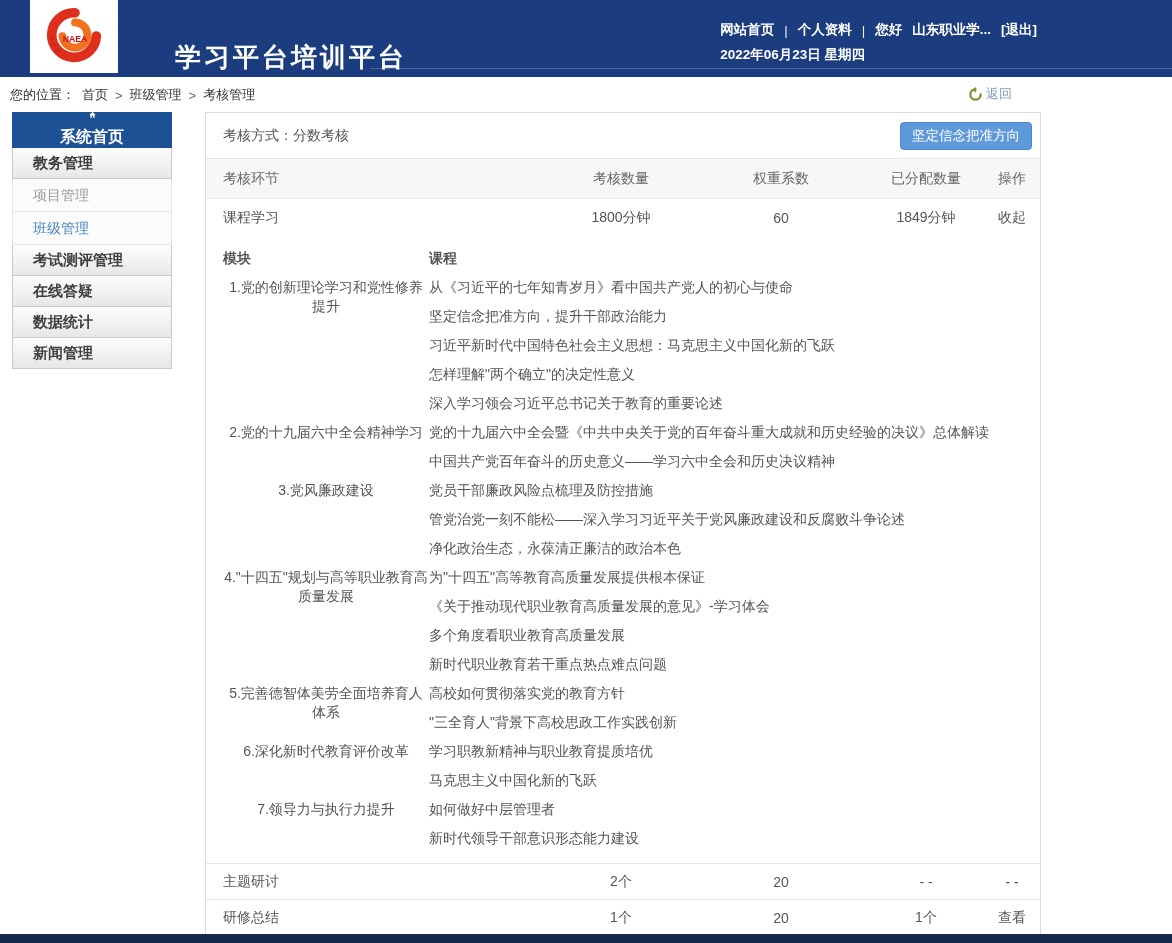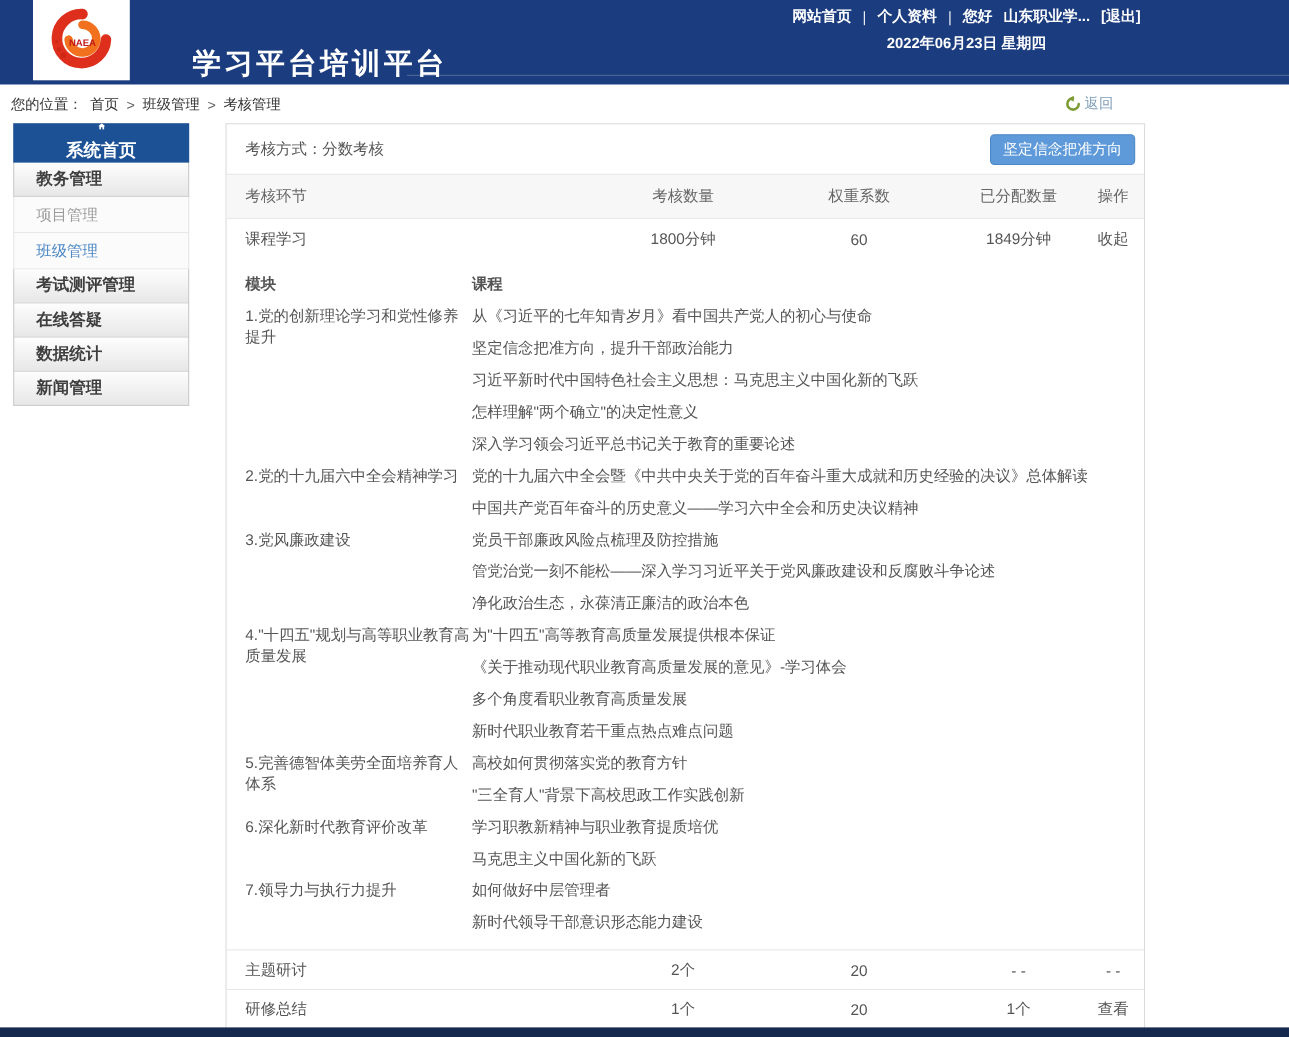--- a/index.html
+++ b/index.html
@@ -9,21 +9,21 @@
     font-family:"Liberation Sans","DejaVu Sans",sans-serif;
     color:#555;
   }
   a { text-decoration:none; cursor:pointer; }
 
   
   .topbar { position:absolute; left:0; top:0; width:1172px; height:77px; background:var(--header-bg,#1b3c7e); }
   .topbar::after { content:""; position:absolute; left:370px; right:0; bottom:8px; height:1px; background:rgba(255,255,255,0.22); }
   .logo-box { position:absolute; left:30px; top:0; width:88px; height:73px; background:#fff; display:flex; align-items:center; justify-content:center; }
   .app-title { position:absolute; left:175px; top:40px; color:#fff; font-size:26px; font-weight:bold; letter-spacing:3px; white-space:nowrap; }
-  .topnav { position:absolute; right:135px; top:6px; text-align:center; color:#fff; font-size:13.5px; font-weight:bold; }
+  .topnav { position:absolute; right:135px; top:21px; text-align:left; color:#fff; font-size:13.5px; font-weight:bold; }
   .topnav .row1 { display:flex; align-items:center; gap:10px; justify-content:flex-end; white-space:nowrap; }
   .topnav .row1 a { color:#fff; }
   .topnav .sep { font-weight:normal; opacity:.9; }
   .topnav .date { margin-top:7px; white-space:nowrap; }
 
   
   .crumbbar { position:absolute; left:0; top:77px; width:1172px; height:35px; background:#fff; font-size:13px; color:#333; }
   .crumbs { position:absolute; left:10px; top:9px; display:flex; gap:7px; align-items:center; white-space:nowrap; }
   .crumbs a { color:#333; }
   .bsep { color:#666; }
@@ -52,21 +52,21 @@
   .c4 { width:140px; text-align:center; }
   .c5 { flex:1; text-align:center; padding-right:12px; }
   .action-link { cursor:pointer; }
 
   
   .detail { padding:7px 0 10px 0; }
   .detail-head { display:flex; font-weight:bold; color:#555; font-size:14px; height:29px; line-height:29px;justify-content:flex-end; }
   .dh-mod { width:223px; padding-left:17px; }
   .dh-course { flex:1; }
   .mod-row { display:flex; font-size:14px; color:#555; }
-  .mod-name { width:223px; padding-left:17px; line-height:19px; padding-top:5px; }
+  .mod-name { width:223px; padding-left:17px; line-height:19px; padding-top:5px;text-align:center; }
   .mod-courses { flex:1; }
   .course-line { height:29px; line-height:29px; white-space:nowrap; }
 
   
   .footer-strip { position:absolute; left:0; bottom:0; width:1172px; height:9px; background:var(--footer-bg,#15294e); z-index:5; }
 </style>
 </head>
 <body>
 
 <div class="topbar">

